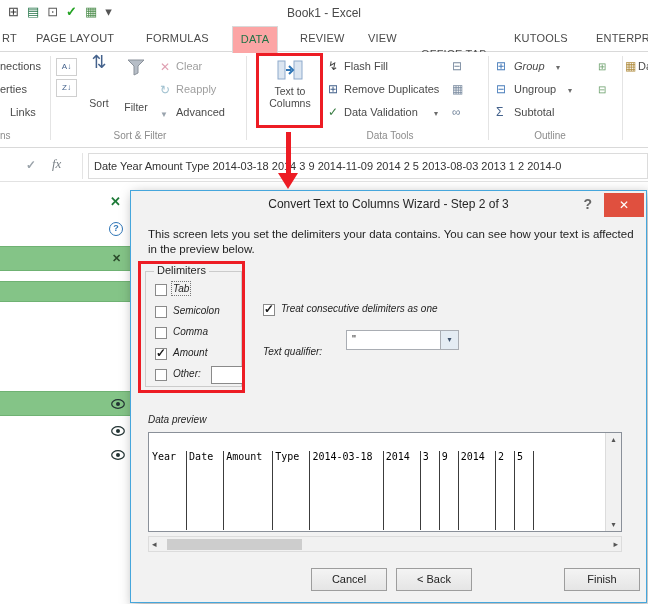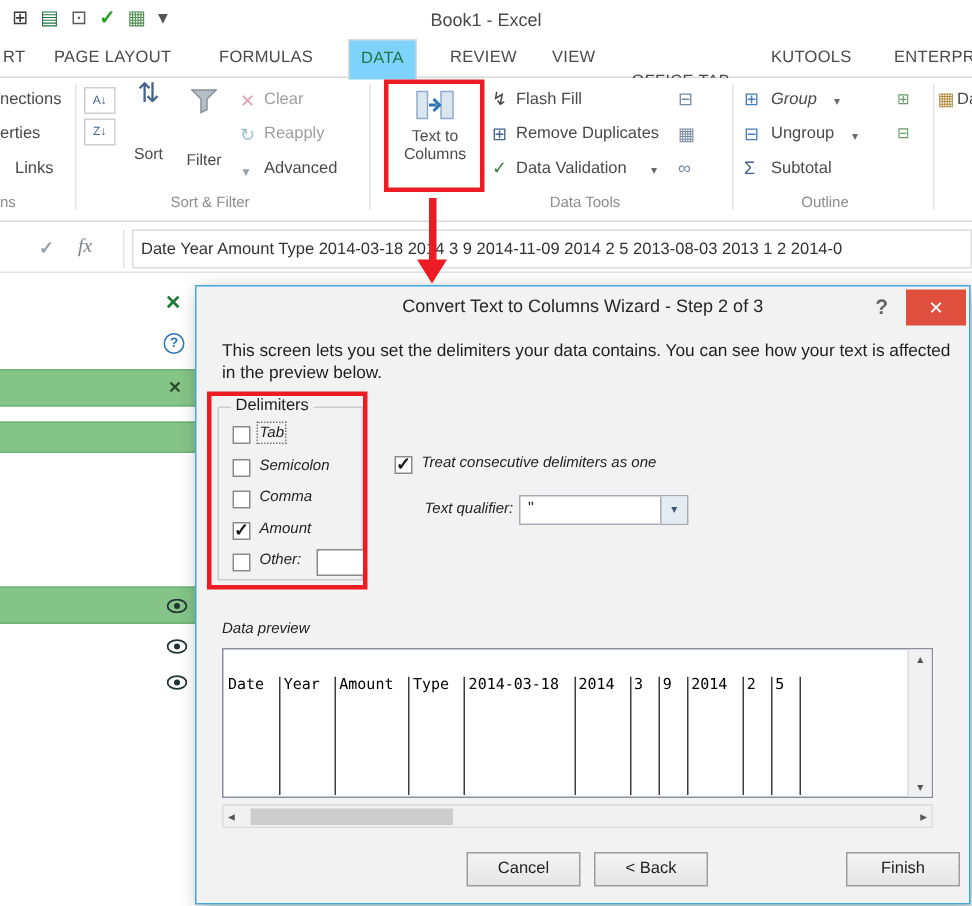--- a/index.html
+++ b/index.html
@@ -10,21 +10,21 @@
 
   
   .qat { display:flex; gap:8px; align-items:center; }
   .qat span { font-size:13px; line-height:14px; }
   .q1{color:#3b3b3b} .q2{color:#217346} .q3{color:#5a5a5a} .q4{color:#23a323;font-weight:bold} .q5{color:#4f8f4f} .q6{color:#555;font-size:9px}
   .win-title { width:100%; text-align:center; font-size:12px; color:#4a4a4a; }
 
   
   .tabs-row { left:0; top:26px; width:648px; height:26px; border-bottom:1px solid #d9d9d9; background:#fff; }
   .tab { top:32px; font-size:11px; color:#4a4a4a; letter-spacing:.2px; }
-  .tab-active { top:26px; height:27px; background:#7dd3fc; border:1px solid #d9d9d9; border-bottom:none;
+  .tab-active { top:26px; height:27px; background:#fca5a5; border:1px solid #d9d9d9; border-bottom:none;
                 color:#217346; text-align:center; line-height:25px; z-index:2; }
 
   
   .ribbon { left:0; top:52px; width:648px; height:96px; background:#fff; border-bottom:1px solid #d9d9d9; }
   .vsep { width:1px; background:#e4e4e4; }
   .glabel { font-size:10px; color:#8c8c8c; text-align:center; }
   .rlabel { font-size:11px; color:#4a4a4a; white-space:nowrap; }
   .rlabel.dis { color:#9f9f9f; }
   .ricon { font-size:12px; line-height:13px; text-align:center; }
   .mini-btn { width:21px; height:18px; border:1px solid #cfcfcf; background:#fff; font-size:8px;
@@ -240,31 +240,31 @@
 
     <span class="abs cb" style="left:24px;top:178px;"></span>
     <span class="abs dlbl" style="left:42px;top:177px;">Other:</span>
     <div class="abs txt-input" style="left:80px;top:175px;width:32px;height:18px;"></div>
 
     <div class="abs red-box" style="left:7px;top:70px;width:107px;height:132px;"></div>
 
     <span class="abs cb checked" style="left:132px;top:113px;"></span>
     <span class="abs dlbl" style="left:150px;top:112px;">Treat consecutive delimiters as one</span>
 
-    <span class="abs dlbl" style="left:132px;top:143px;margin-left:20px;">Text qualifier:</span>
+    <span class="abs dlbl" style="left:132px;top:155px;">Text qualifier:</span>
     <div class="abs combo" style="left:215px;top:139px;width:113px;height:20px;">
       <span class="val">"</span>
       <span class="arrow">▾</span>
     </div>
 
     <span class="abs dlbl" style="left:17px;top:223px;">Data preview</span>
     <div class="abs preview-box" style="left:17px;top:241px;width:474px;height:100px;">
       <div class="pv-row">
+        <span class="pv-cell">Year</span>
         <span class="pv-cell">Date</span>
-        <span class="pv-cell">Year</span>
         <span class="pv-cell">Amount</span>
         <span class="pv-cell">Type</span>
         <span class="pv-cell">2014-03-18</span>
         <span class="pv-cell">2014</span>
         <span class="pv-cell">3</span>
         <span class="pv-cell">9</span>
         <span class="pv-cell">2014</span>
         <span class="pv-cell">2</span>
         <span class="pv-cell">5</span>
         

